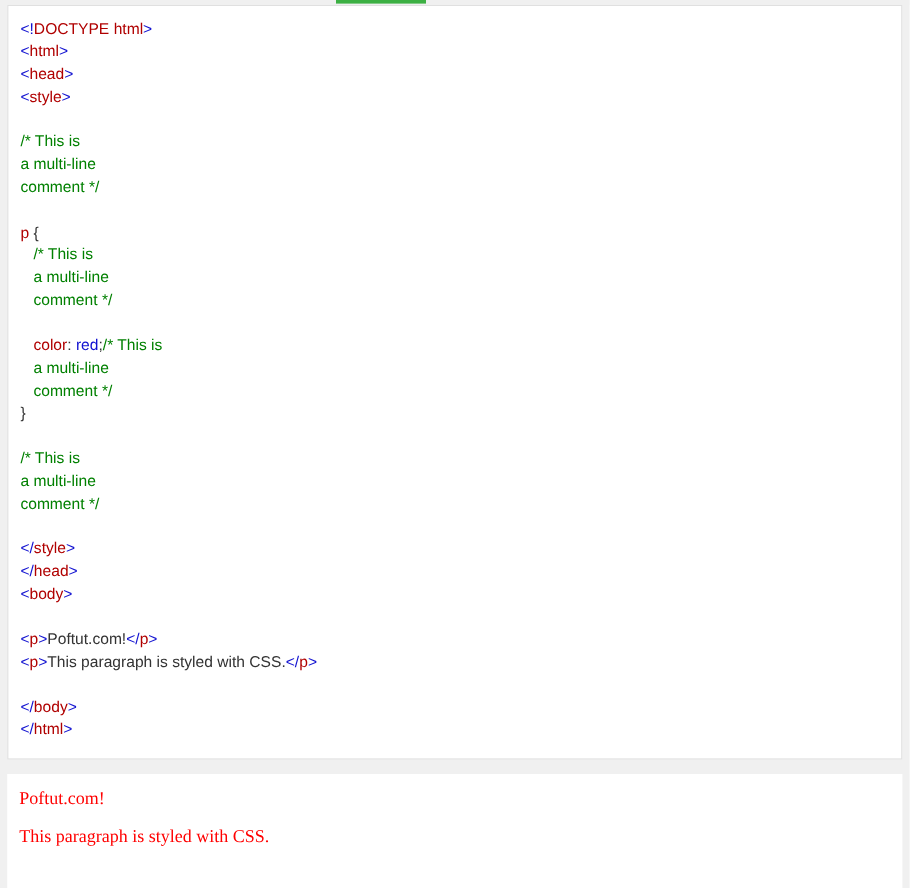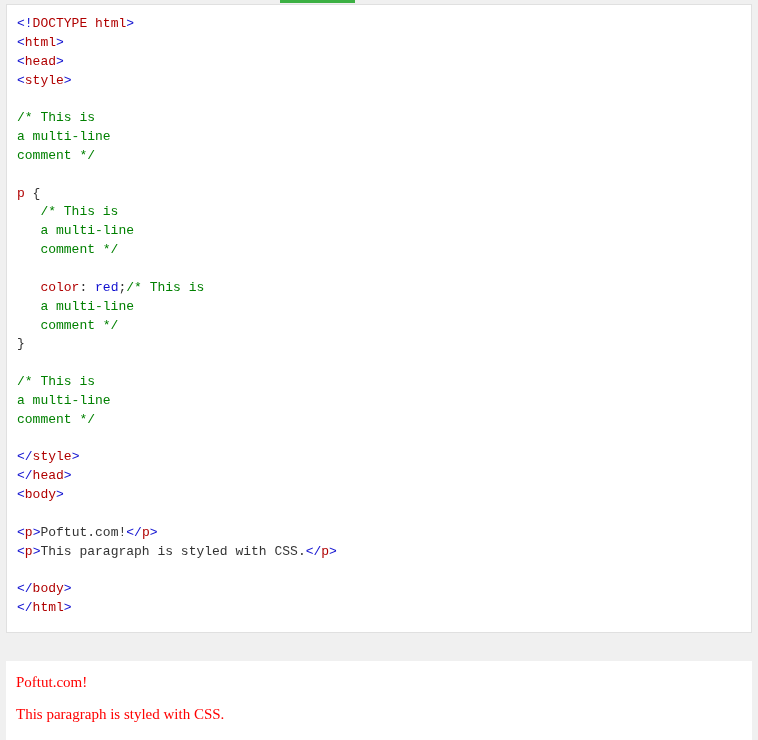--- a/index.html
+++ b/index.html
@@ -19,25 +19,25 @@
     position: absolute;
     left: 280px;
     top: 0;
     width: 75px;
     height: 3px;
     background: #3cb043;
   }
   .code-panel {
     background: #ffffff;
     border: 1px solid #e0e0e0;
-    margin: 0 6px 28px 6px;
+    margin: 0 6px 12px 6px;
     padding: 10px 10px 14px 10px;
     line-height: 1.45;
     white-space: pre;
-    font-family: Liberation Mono, monospace;
+    font-family: Liberation Sans, sans-serif;
     color: #333;
     overflow-x: auto;
   }
   .output-panel {
     background: #ffffff;
     margin: 0 6px 0 6px;
     padding: 12px 10px 20px 10px;
     font-family: "Times New Roman", Times, serif;
     font-size: 15px;
     line-height: 1.2;

